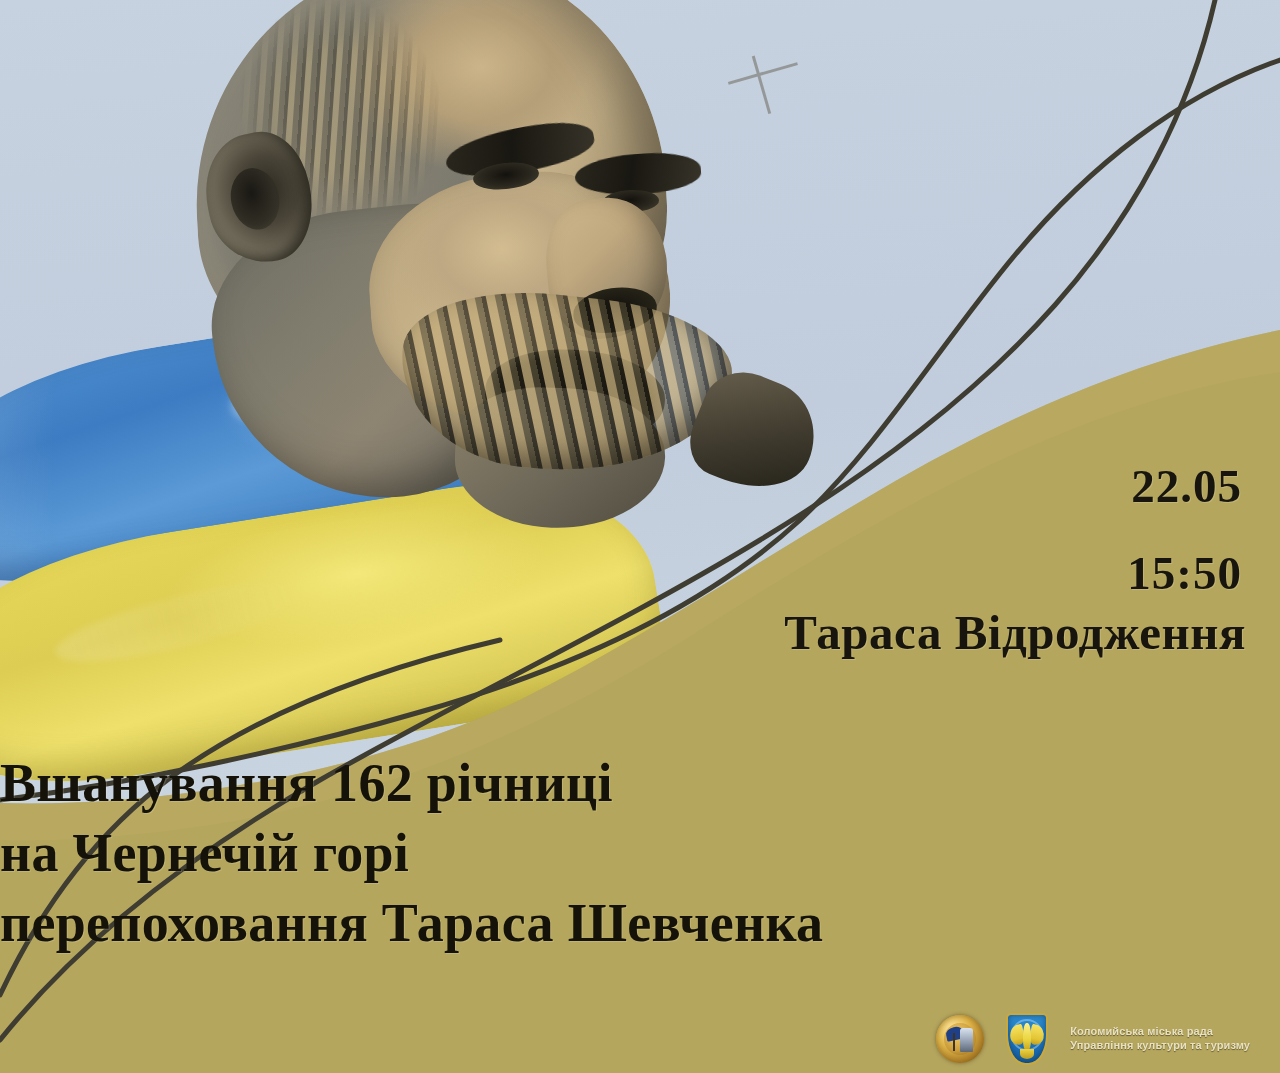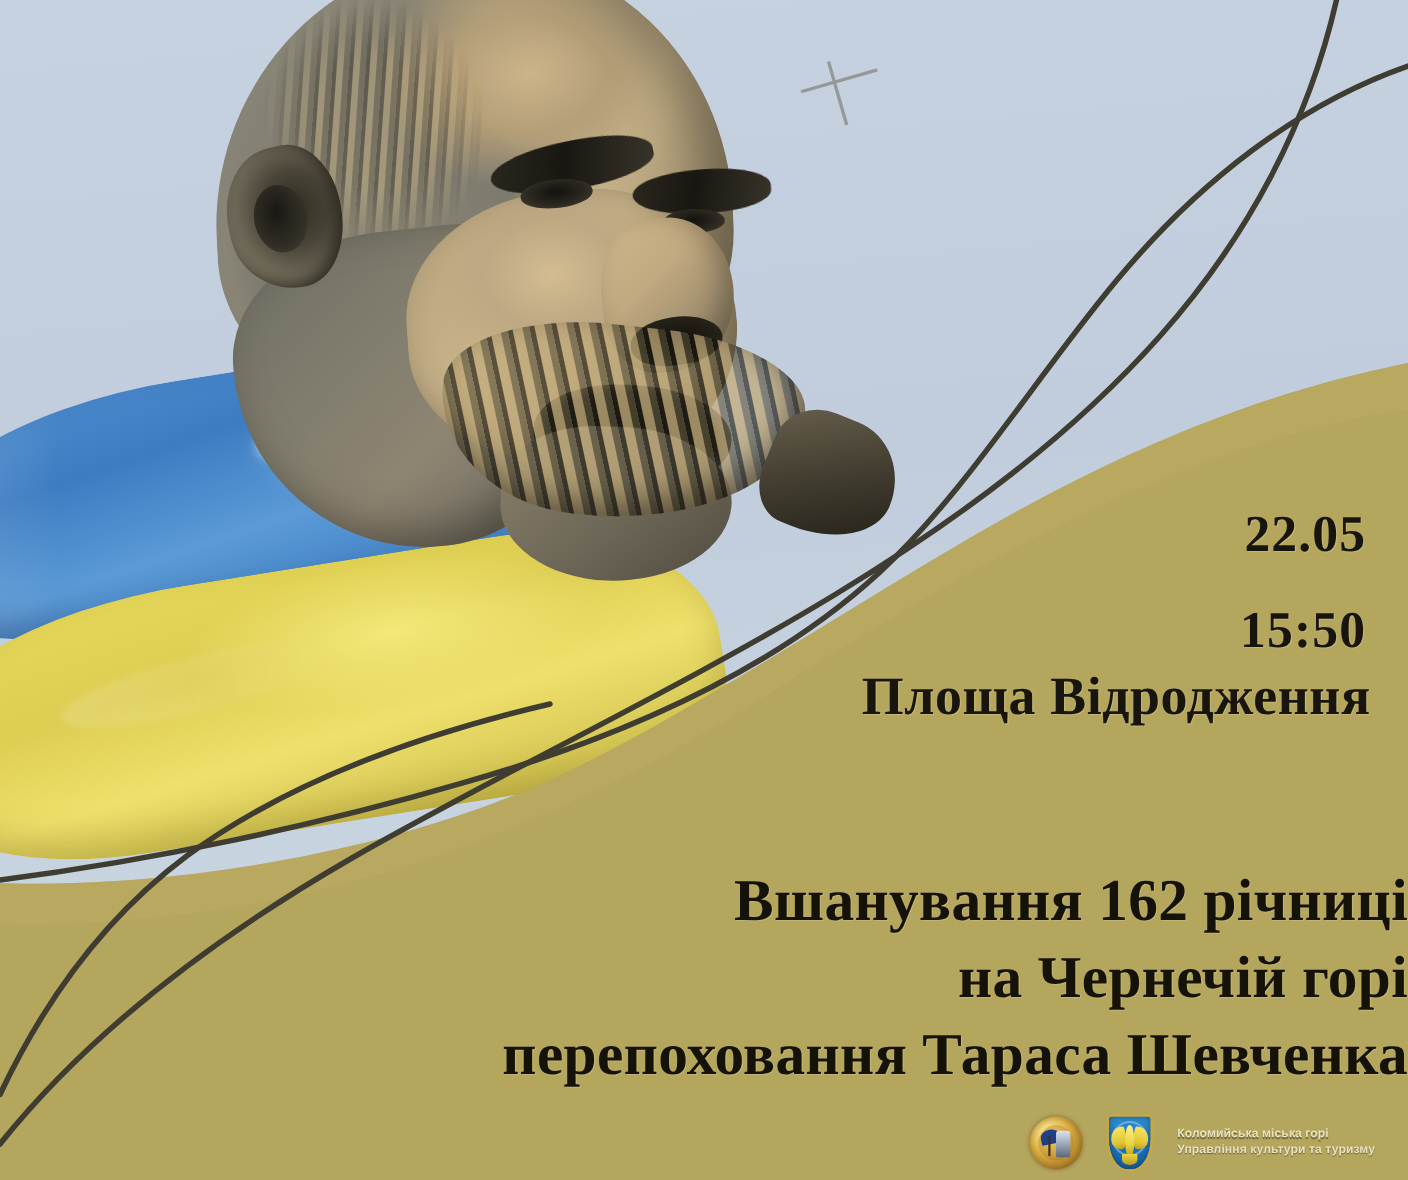--- a/index.html
+++ b/index.html
@@ -250,29 +250,28 @@
     font-weight:700;
     color:#17150e;
     letter-spacing:.5px;
     white-space:nowrap;
     text-shadow:1px 1px 0 rgba(255,250,220,.18);
   }
 
   .headline{
     position:absolute;
     left:0; right:0; top:748px;
-    text-align:right;
+    text-align:left;
     color:#151309;
     font-family:"Liberation Serif", serif;
     font-weight:700;
     font-size:54px;
     line-height:1.30;
     letter-spacing:.3px;
     text-shadow:1px 1px 0 rgba(255,250,220,.16);
-    margin-top:35px;
   }
   .headline div{white-space:nowrap;}
 
   
   .footer{
     position:absolute;
     right:30px; bottom:8px;
     display:flex;
     align-items:center;
     gap:22px;
@@ -426,21 +425,21 @@
                C620,625 460,700 320,780 C190,855 80,940 0,1040"></path>
       <path d="M500,640 C380,668 260,712 170,778 C95,834 40,910 0,995" stroke-width="5"></path>
     </g>
   </svg>
 
   <div class="date-block">
     <div class="date-line">22.05</div>
     <div class="time-line">15:50</div>
   </div>
 
-  <div class="place-line">Площа Відродження</div>
+  <div class="place-line">Тараса Відродження</div>
 
   <div class="headline">
     <div>Вшанування 162 річниці</div>
     <div>на Чернечій горі</div>
     <div>перепоховання Тараса Шевченка</div>
   </div>
 
   <div class="footer">
 
     <div class="emblem-round">
@@ -455,19 +454,19 @@
       <div class="shield-ring"></div>
       <div class="eagle">
         <div class="wing l"></div>
         <div class="wing r"></div>
         <div class="body"></div>
         <div class="tail"></div>
       </div>
     </div>
 
     <div class="org-text">
-      <span class="l1">Коломийська міська горі</span>
+      <span class="l1">Коломийська міська рада</span>
       <span class="l2">Управління культури та туризму</span>
     </div>
 
   </div>
 
 </div>
 
 </body></html>

